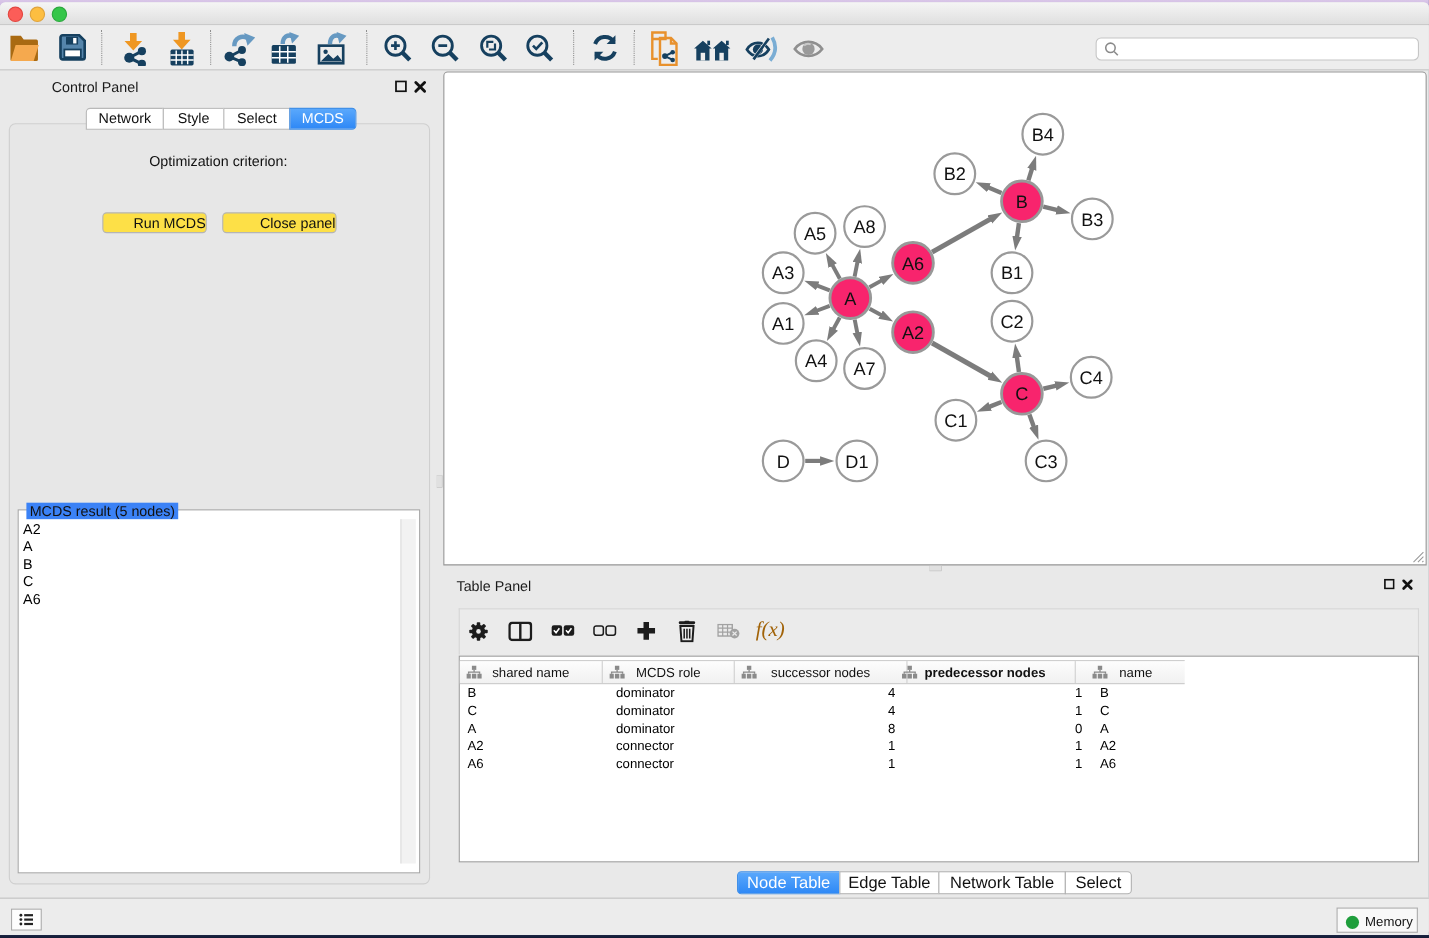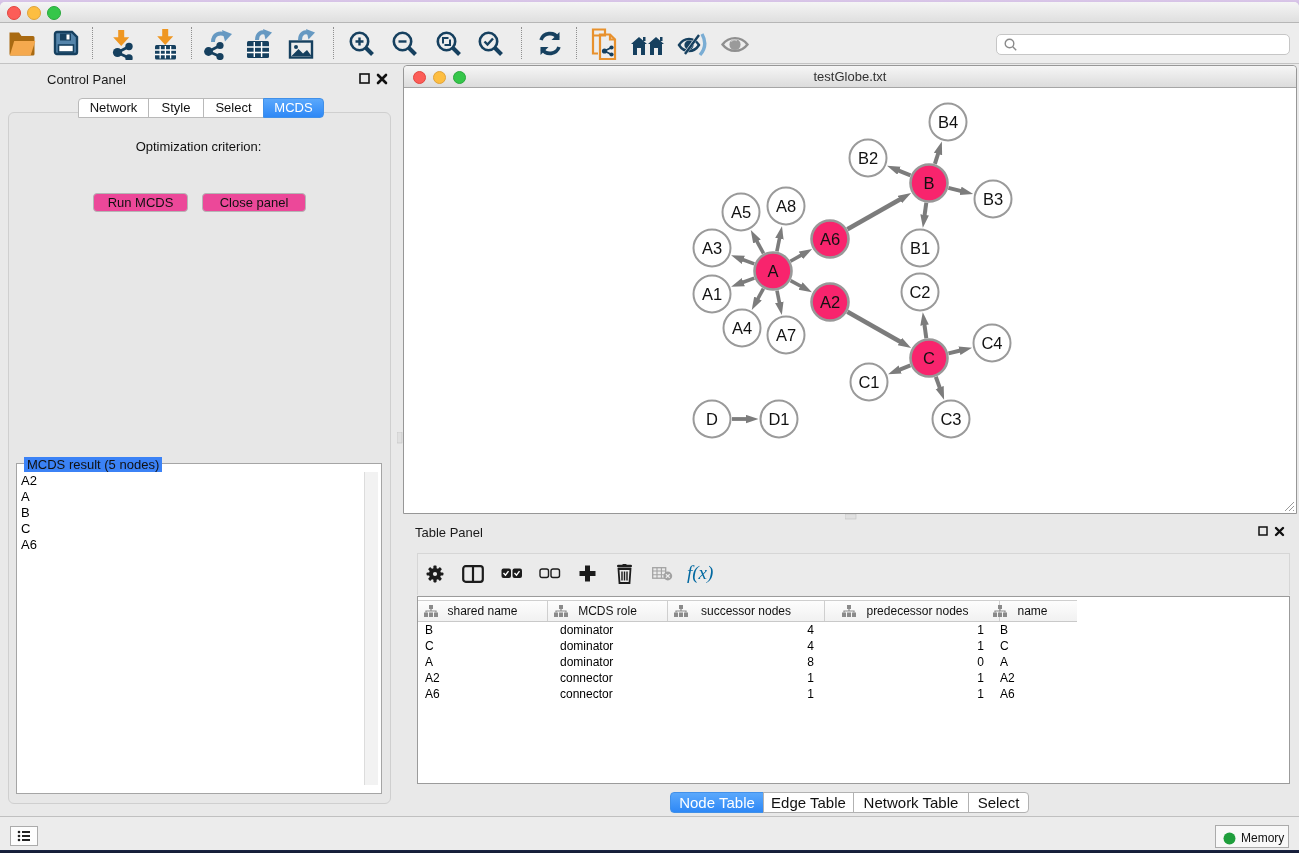--- a/index.html
+++ b/index.html
@@ -22,22 +22,22 @@
   .tab{position:absolute;top:96px;height:18px;background:#fff;border:1px solid #b9b9b9;
        font-size:13px;color:#111;text-align:center;line-height:18px;}
   .tabsel{background:linear-gradient(#5aa8fc,#2e88f6);color:#fff;border-color:#4190e8;}
   #cp-content{left:8px;top:110px;width:381px;height:690px;background:#e7e7e7;
       border:1px solid #cfcfcf;border-radius:6px;}
   #opt-label{left:0;top:137px;width:397px;text-align:center;font-size:13px;color:#111;}
   #dropdown{left:44px;top:157px;width:309px;height:20px;background:#fff;border:1px solid #b2b2b2;border-radius:4px;}
   #dd-text{left:11px;top:2px;font-size:13px;color:#111;}
   #dd-step{right:-1px;top:-1px;width:21px;height:21px;border-radius:0 4px 4px 0;
      background:linear-gradient(#63adfd,#2a84f6);border:1px solid #3a8ced;}
-  .btn{position:absolute;background:#ec4899;border:1px solid #b5b5b5;border-radius:4px;
-       font-size:13px;color:#111;text-align:center;}
+  .btn{position:absolute;background:#fde047;border:1px solid #b5b5b5;border-radius:4px;
+       font-size:13px;color:#111;text-align:right;}
   #fieldset{left:16px;top:461px;width:364px;height:329px;border:1px solid #a5a5a5;background:#fff;}
   #fs-legend{left:24px;top:455px;font-size:13px;color:#111;background:#3b82f6;padding:0 3px;}
   #fs-scroll{right:3px;top:8px;width:13px;height:313px;background:#f2f2f2;border-left:1px solid #dcdcdc;}
   #fs-list{left:4px;top:9px;font-size:13px;color:#000;line-height:16px;}
   
   #netwin{left:403px;top:63px;width:892px;height:447px;background:#fff;border:1px solid #979797;border-radius:4px 4px 0 0;}
   #net-titlebar{left:0;top:0;width:892px;height:21px;border-radius:4px 4px 0 0;
      background:linear-gradient(#f6f6f6,#dcdcdc);border-bottom:1px solid #a6a6a6;}
   .tl2{width:11px;height:11px;border-radius:50%;top:5px;}
   #net-title{width:100%;top:3px;text-align:center;font-size:13px;color:#333;}
@@ -235,26 +235,20 @@
   <div id="opt-label" class="abs">Optimization criterion:</div>
   <div class="btn" style="left:93px;top:191px;width:93px;height:17px;line-height:17px;">Run MCDS</div>
   <div class="btn" style="left:202px;top:191px;width:102px;height:17px;line-height:17px;">Close panel</div>
   <div id="fieldset" class="abs">
     <div id="fs-scroll" class="abs"></div>
     <div id="fs-list" class="abs">A2<br>A<br>B<br>C<br>A6</div>
   </div>
   <div id="fs-legend" class="abs">MCDS result (5 nodes)</div>
 
   <div id="netwin" class="abs">
-    <div id="net-titlebar" class="abs">
-      <div class="abs tl2" style="left:9px;background:#fc5d58;border:0.5px solid #e2463f;"></div>
-      <div class="abs tl2" style="left:29px;background:#fdbe41;border:0.5px solid #e0a33a;"></div>
-      <div class="abs tl2" style="left:49px;background:#35c64a;border:0.5px solid #2aa83d;"></div>
-      <div id="net-title" class="abs">testGlobe.txt</div>
-    </div>
     <div id="graph-slot" class="abs" style="left:0;top:20px;">
     <svg width="891" height="424" viewBox="0 0 891 424">
       <defs>
         <marker id="ah" markerWidth="14" markerHeight="11" refX="1" refY="4.5" orient="auto" markerUnits="userSpaceOnUse">
           <path d="M0,0.2 L13,4.5 L0,8.8 Z" fill="#7c7c7c"></path>
         </marker>
       </defs>
       <g stroke="#7c7c7c">
         <line x1="350.3" y1="192.1" x2="338.4" y2="196.5" stroke-width="3.6" marker-end="url(#ah)"></line>
         <line x1="350.3" y1="177.9" x2="338.4" y2="173.5" stroke-width="3.6" marker-end="url(#ah)"></line>
@@ -399,21 +393,21 @@
       <path d="M6 7.5 v9 M8.5 7.5 v9 M11 7.5 v9" stroke="#1c1c1c" stroke-width="1.4"></path>
     </svg>
 
     <svg class="abs" style="left:234px;top:13px" width="21" height="14" viewBox="0 0 21 14">
       <rect x="0.7" y="0.7" width="13" height="10.5" fill="none" stroke="#a2a2a2" stroke-width="1.3"></rect>
       <path d="M0.7 4 h13 M0.7 7.7 h13 M5 0.7 v10.5 M9.4 0.7 v10.5" stroke="#a2a2a2" stroke-width="1.1"></path>
       <circle cx="15.8" cy="9" r="4.4" fill="#a2a2a2"></circle>
       <path d="M13.9 7.2 l3.8 3.6 M17.7 7.2 l-3.8 3.6" stroke="#ebebeb" stroke-width="1.2"></path>
     </svg>
 
-    <div class="abs" style="left:269px;top:8px;font-family:'Liberation Serif',serif;font-style:italic;font-size:19px;color:#0369a1;">f(x)</div>
+    <div class="abs" style="left:269px;top:8px;font-family:'Liberation Serif',serif;font-style:italic;font-size:19px;color:#a16207;">f(x)</div>
   </div>
   <div id="tablebox" class="abs">
     <div id="thead" class="abs">
       <div class="th" style="left:0;width:129px;">
           <svg class="hico" style="position:absolute;left:6px;top:4px" width="14" height="12" viewBox="0 0 14 12">
             <g fill="#8a8a8a">
               <rect x="5" y="0" width="4" height="4"></rect>
               <rect x="0" y="7.5" width="4" height="4.5"></rect>
               <rect x="5" y="7.5" width="4" height="4.5"></rect>
               <rect x="10" y="7.5" width="4" height="4.5"></rect>
@@ -439,21 +433,21 @@
             <g fill="#8a8a8a">
               <rect x="5" y="0" width="4" height="4"></rect>
               <rect x="0" y="7.5" width="4" height="4.5"></rect>
               <rect x="5" y="7.5" width="4" height="4.5"></rect>
               <rect x="10" y="7.5" width="4" height="4.5"></rect>
               <path d="M7 4 v2 M2 7.5 v-1.5 h10 v1.5" stroke="#8a8a8a" fill="none" stroke-width="1.2"></path>
             </g>
           </svg>
           <span>successor nodes</span>
         </div>
-      <div class="th" style="left:418px;width:163px;">
+      <div class="th" style="left:396px;width:163px;font-weight:bold;">
           <svg class="hico" style="position:absolute;left:6px;top:4px" width="14" height="12" viewBox="0 0 14 12">
             <g fill="#8a8a8a">
               <rect x="5" y="0" width="4" height="4"></rect>
               <rect x="0" y="7.5" width="4" height="4.5"></rect>
               <rect x="5" y="7.5" width="4" height="4.5"></rect>
               <rect x="10" y="7.5" width="4" height="4.5"></rect>
               <path d="M7 4 v2 M2 7.5 v-1.5 h10 v1.5" stroke="#8a8a8a" fill="none" stroke-width="1.2"></path>
             </g>
           </svg>
           <span>predecessor nodes</span>

